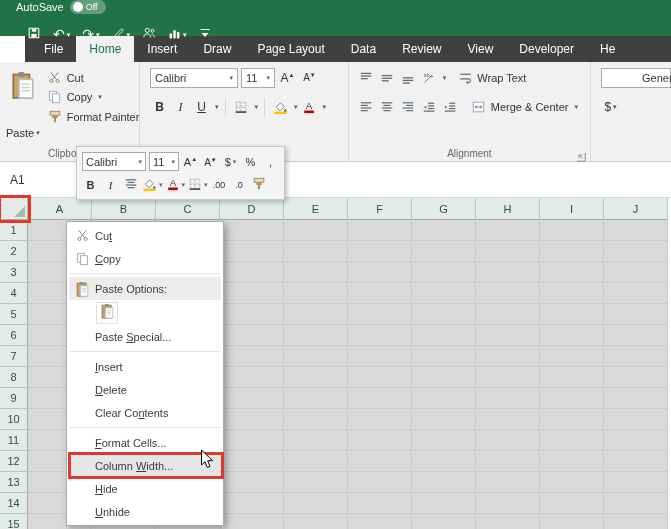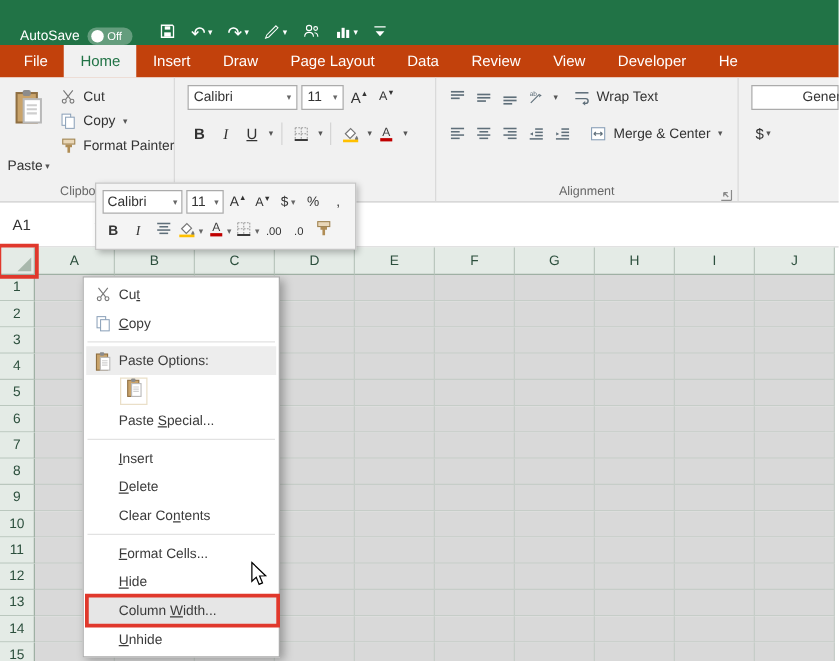--- a/index.html
+++ b/index.html
@@ -1,31 +1,31 @@
 <!DOCTYPE html>
 <html><head>
 <meta charset="utf-8">
 <style>
   html,body{margin:0;padding:0;}
   body{width:671px;height:529px;overflow:hidden;position:relative;background:#fff;
        font-family:"Liberation Sans","DejaVu Sans",sans-serif;}
   *{box-sizing:border-box;}
 
   
-  .titlebar{height:36px;background:#217346;display:flex;align-items:flex-end;padding-left:16px;gap:10px;}
+  .titlebar{height:36px;background:#217346;display:flex;align-items:flex-start;padding-left:16px;gap:10px;flex-direction:column;}
   .autosave{display:flex;align-items:center;gap:6px;color:#fff;font-size:11px;}
   .toggle{width:36px;height:14px;border-radius:8px;background:rgba(255,255,255,.30);display:flex;align-items:center;padding:0 3px;gap:3px;}
   .knob{width:10px;height:10px;border-radius:50%;background:#fff;}
   .toggle-off{font-size:9px;color:#fff;}
   .qat{display:flex;align-items:center;gap:6px;margin-left:8px;}
   .qat-btn{display:inline-flex;align-items:center;gap:2px;color:#fff;padding:2px 3px;font-size:13px;line-height:1;}
   .qat-caret{font-size:7px;color:#fff;}
 
   
-  .tabbar{height:26px;background:#c2410c;display:flex;align-items:stretch;padding-left:6px;}
+  .tabbar{height:26px;background:#404040;display:flex;align-items:stretch;padding-left:6px;margin-left:25px;}
   .tab{color:#fff;font-size:12px;display:flex;align-items:center;padding:0 13px;white-space:nowrap;}
   .tab.active{background:#f1f1f1;color:#217346;font-weight:normal;}
 
   
   .ribbon{height:100px;background:#f1f1f1;border-bottom:1px solid #cfcfcf;display:flex;position:relative;}
   .rgroup{position:relative;border-right:1px solid #dadada;height:100%;}
   .grp-label{position:absolute;bottom:2px;left:0;right:0;text-align:center;font-size:10px;color:#666;}
   .launcher{position:absolute;right:4px;bottom:3px;width:10px;height:10px;}
   .caret-sm{font-size:7px;color:#555;margin-left:2px;}
   .g-clipboard{width:140px;display:flex;padding:6px 4px 18px 6px;gap:7px;}
@@ -749,28 +749,28 @@
     </div>
     <div class="menu-item">
       <span class="menu-icon"></span>
       <span class="menu-label">Clear Co<u>n</u>tents</span>
     </div>
     <div class="menu-sep"></div>
     <div class="menu-item">
       <span class="menu-icon"></span>
       <span class="menu-label"><u>F</u>ormat Cells...</span>
     </div>
-    <div class="menu-item">
-      <span class="menu-icon"></span>
-      <span class="menu-label"><u>H</u>ide</span>
-    </div>
     <div class="menu-item hl">
       <span class="menu-icon"></span>
       <span class="menu-label">Column <u>W</u>idth...</span>
       <span class="menu-annotation"></span>
+    </div>
+    <div class="menu-item">
+      <span class="menu-icon"></span>
+      <span class="menu-label"><u>H</u>ide</span>
     </div>
     <div class="menu-item">
       <span class="menu-icon"></span>
       <span class="menu-label"><u>U</u>nhide</span>
     </div>
   </div>
 
 <div class="cursor">
   <svg width="14" height="21" viewBox="0 0 14 21">
       <path d="M1.5 1 L1.5 16 L5 12.8 L7.3 18.5 L10 17.3 L7.7 11.8 L12.5 11.6 Z" fill="#ffffff" stroke="#000000" stroke-width="1"></path>

